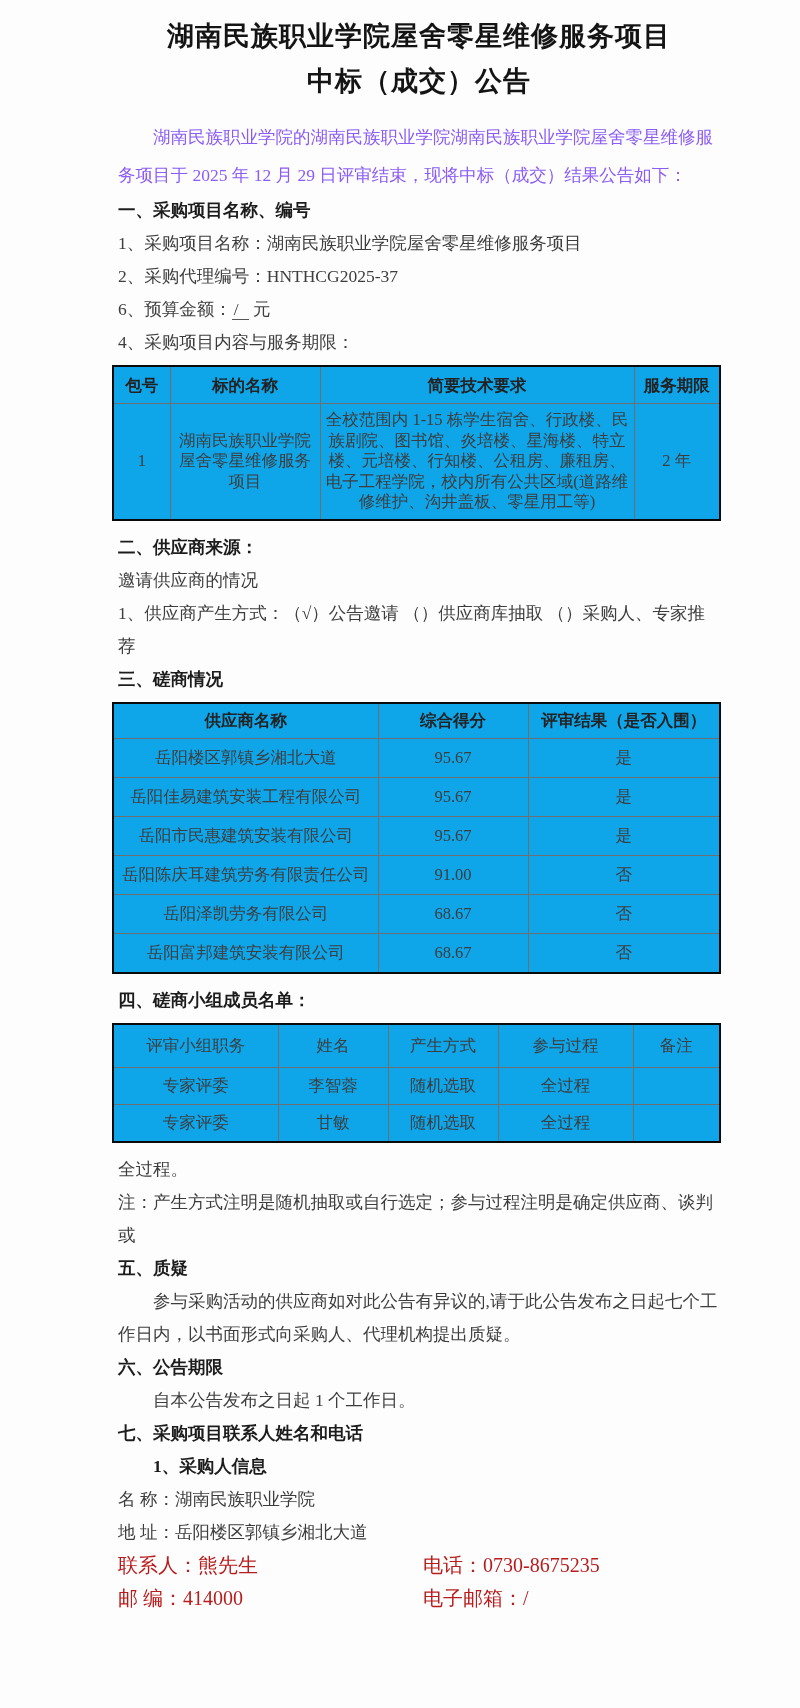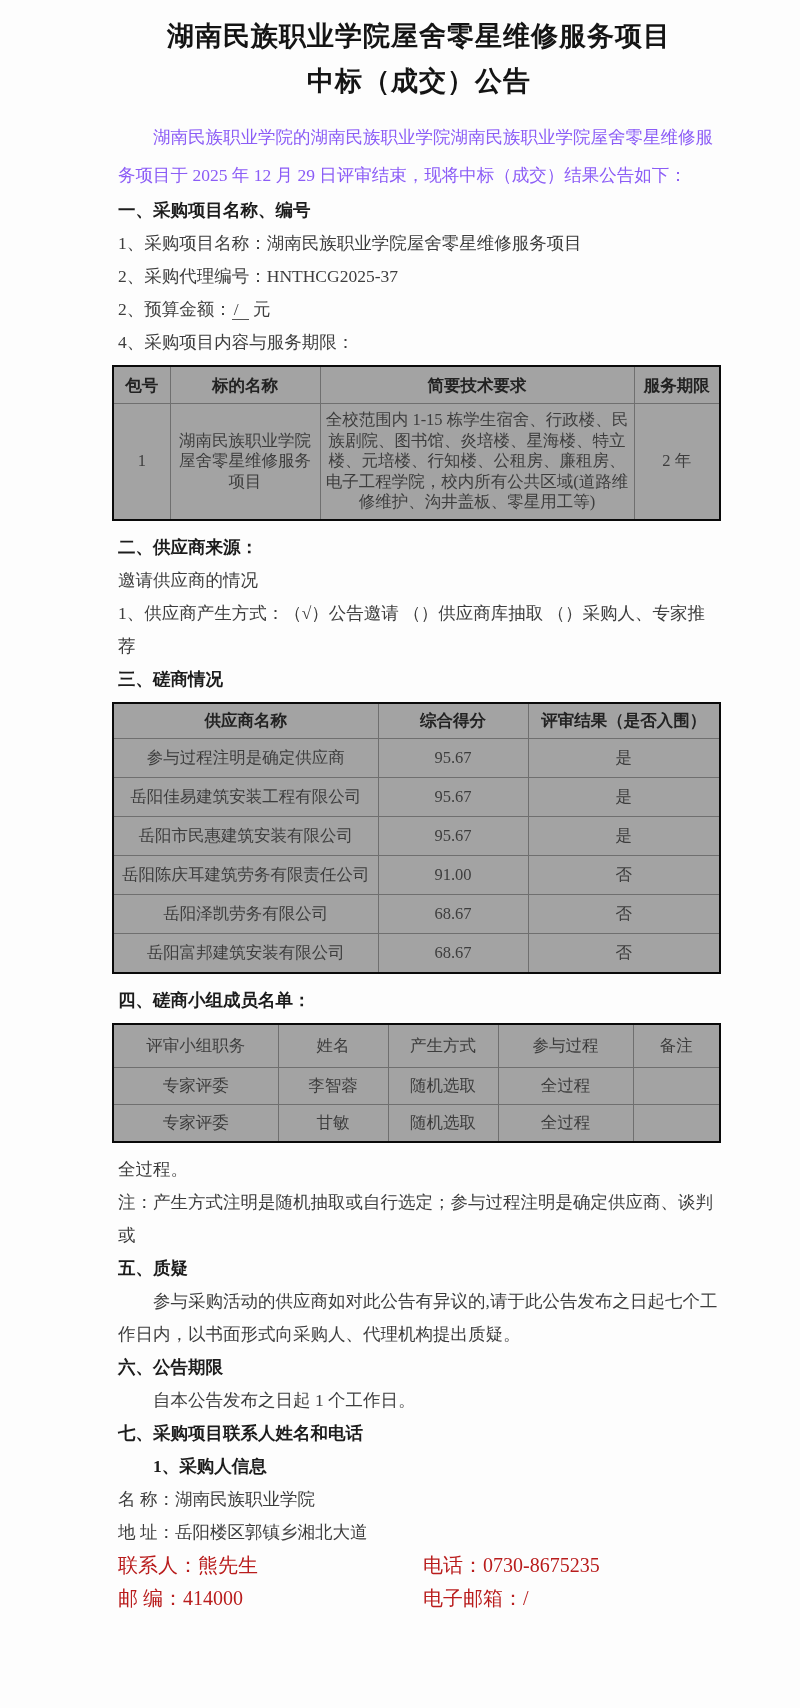--- a/index.html
+++ b/index.html
@@ -58,21 +58,21 @@
   }
   .underline-slash {
     border-bottom: 1px solid #555;
     padding: 0 10px 0 2px;
   }
   table {
     border-collapse: collapse;
     width: 607px;
     margin-left: -6px;
     table-layout: fixed;
-    background: #a3a3a3;
+    background: #0ea5e9;
     padding-left: 13px;
   }
   table.doc-table { border: 2.5px solid #0a0a0a; }
   th, td {
     border: 1px solid #6f6f6f;
     text-align: center;
     vertical-align: middle;
     font-size: 16.5px;
     color: #3d3d3d;
     padding: 6px 4px;
@@ -101,21 +101,21 @@
 <div class="page">
 
   <h1 class="doc-title">湖南民族职业学院屋舍零星维修服务项目</h1>
   <h1 class="doc-title">中标（成交）公告</h1>
 
   <p class="intro">湖南民族职业学院的湖南民族职业学院湖南民族职业学院屋舍零星维修服务项目于 2025 年 12 月 29 日评审结束，现将中标（成交）结果公告如下：</p>
 
   <p class="sec-heading">一、采购项目名称、编号</p>
   <p class="body-line">1、采购项目名称：湖南民族职业学院屋舍零星维修服务项目</p>
   <p class="body-line">2、采购代理编号：HNTHCG2025-37</p>
-  <p class="body-line"><span>2、预算金额：</span><span class="underline-slash">/</span><span> 元</span></p>
+  <p class="body-line"><span>6、预算金额：</span><span class="underline-slash">/</span><span> 元</span></p>
   <p class="body-line">4、采购项目内容与服务期限：</p>
 
   <table class="doc-table t1 tbl-margin">
     <colgroup>
       <col style="width:57px">
         <col style="width:150px">
         <col style="width:314px">
         <col style="width:86px">
     </colgroup>
     <thead>
@@ -150,21 +150,21 @@
     </colgroup>
     <thead>
         <tr>
           <th>供应商名称</th>
           <th>综合得分</th>
           <th>评审结果（是否入围）</th>
         </tr>
       </thead>
     <tbody>
         <tr>
-          <td>参与过程注明是确定供应商</td>
+          <td>岳阳楼区郭镇乡湘北大道</td>
           <td>95.67</td>
           <td>是</td>
         </tr>
         <tr>
           <td>岳阳佳易建筑安装工程有限公司</td>
           <td>95.67</td>
           <td>是</td>
         </tr>
         <tr>
           <td>岳阳市民惠建筑安装有限公司</td>

